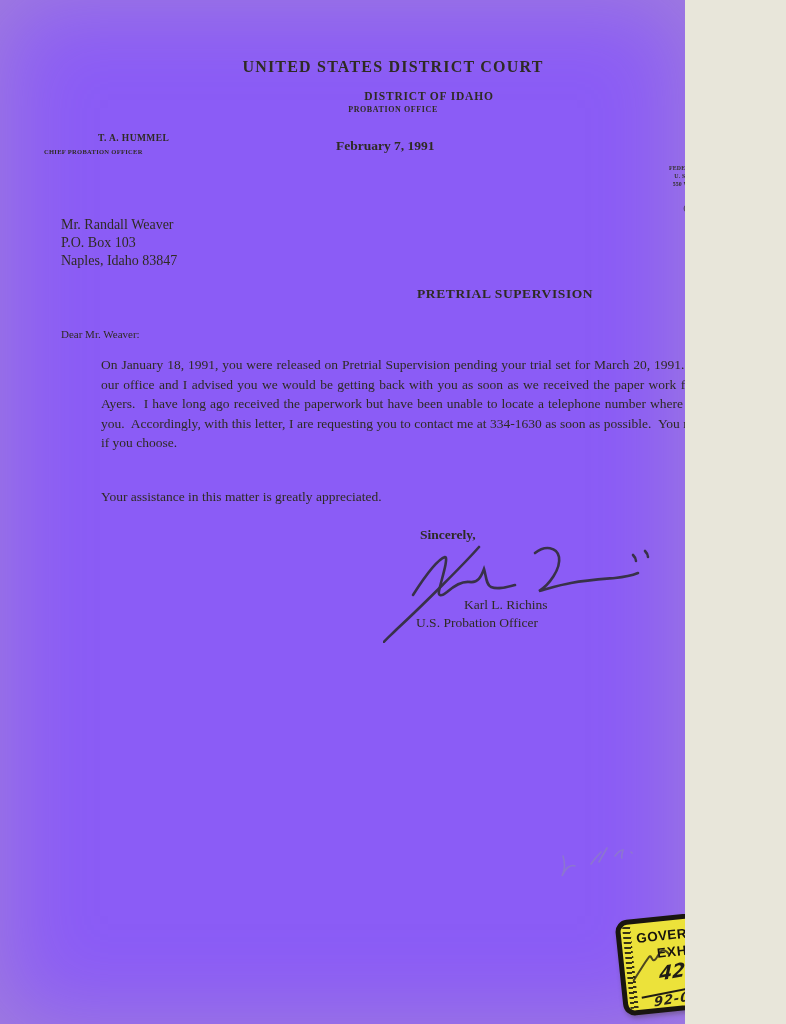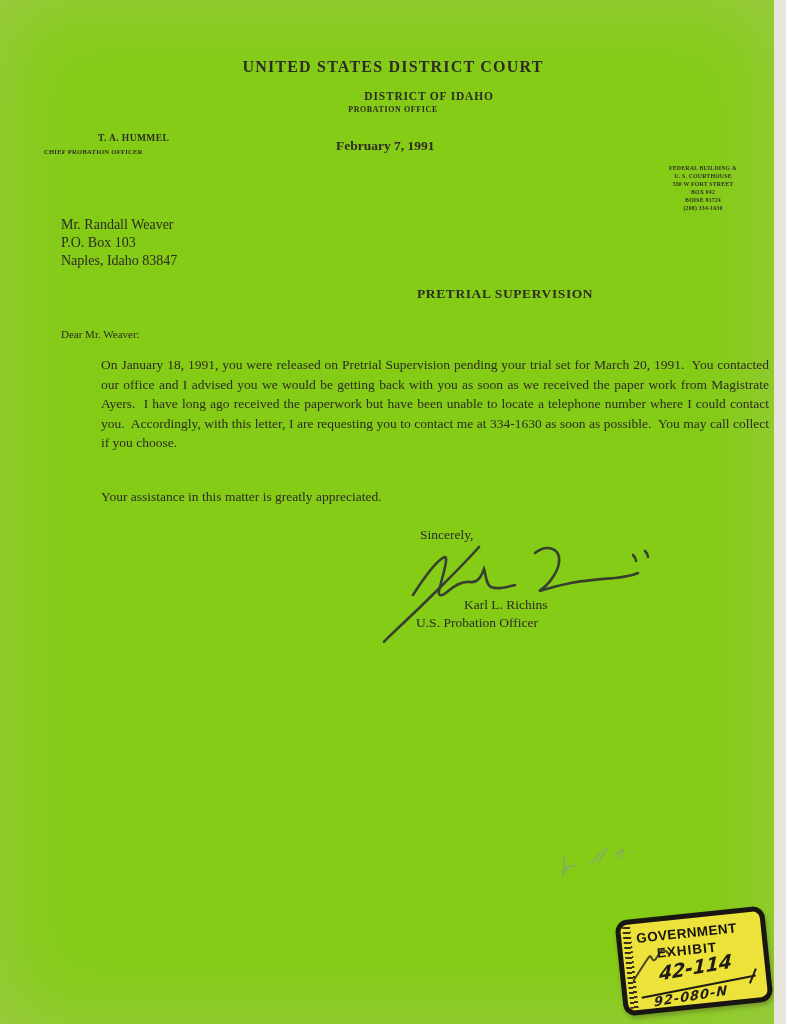--- a/index.html
+++ b/index.html
@@ -1,40 +1,40 @@
 <!DOCTYPE html>
 <html><head>
 <meta charset="utf-8">
 <style>
   html,body{margin:0;padding:0;background:#e8e6da;}
   .page{
     position:relative;
-    width:774px;height:1024px;
-    background:#84cc16;
+    width:685px;height:1024px;
+    background:#8b5cf6;
     box-shadow:inset 0 0 90px rgba(205,198,165,.35);
     font-family:"Liberation Serif", serif;
     color:#2e2b23;
     overflow:hidden;
   }
   .abs{position:absolute;}
   .center{left:0;width:786px;text-align:center;}
   .court-title{top:58px;font-size:16px;font-weight:bold;letter-spacing:1.2px;}
   .district{top:90px;font-size:11.5px;font-weight:bold;letter-spacing:.8px;margin-left:36px;}
   .office{top:105px;font-size:8px;font-weight:bold;letter-spacing:.6px;}
   .officer-name{left:58px;top:133px;font-size:9.5px;font-weight:bold;letter-spacing:.4px;margin-left:40px;}
   .officer-title{left:44px;top:148px;font-size:6.5px;font-weight:bold;letter-spacing:.3px;}
   .date{left:336px;top:138px;font-size:13.5px;font-weight:bold;}
   .office-address{left:648px;top:164px;width:110px;text-align:center;font-size:5.8px;font-weight:bold;line-height:8px;letter-spacing:.2px;color:#33302a;}
   .recipient{left:61px;top:216px;font-size:14px;line-height:18px;}
   .subject{left:417px;top:286px;font-size:13.5px;font-weight:bold;letter-spacing:.6px;}
   .salutation{left:61px;top:328px;font-size:11px;text-align:right;}
   .para{left:61px;width:668px;font-size:13.5px;line-height:19.5px;text-align:justify;white-space:pre-wrap;margin-left:40px;}
   .para1{top:355px;}
   .para2{top:487px;}
-  .closing{left:420px;top:527px;font-size:13.5px;}
+  .closing{left:420px;top:527px;font-size:13.5px;font-weight:bold;}
   .signer-name{left:416px;top:597px;font-size:13.5px;margin-left:48px;}
   .signer-title{left:416px;top:615px;font-size:13.5px;}
   .signature-svg{left:383px;top:533px;}
   .note-svg{left:535px;top:838px;}
   
   .stamp{
     left:619px;top:913px;width:150px;height:96px;
     background:#ece23a;
     border:5px solid #191510;
     border-radius:12px;

